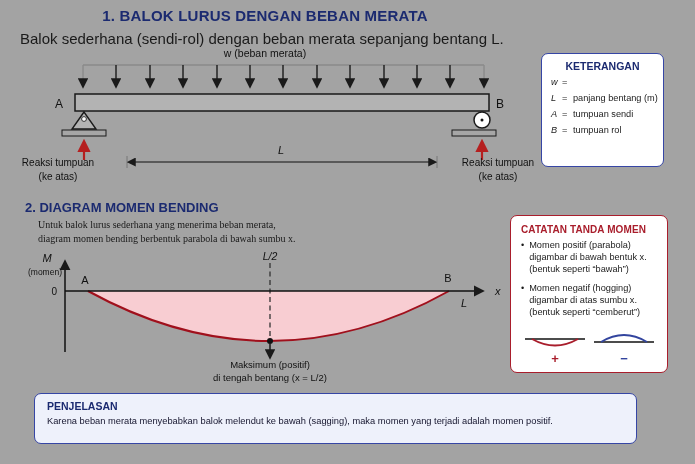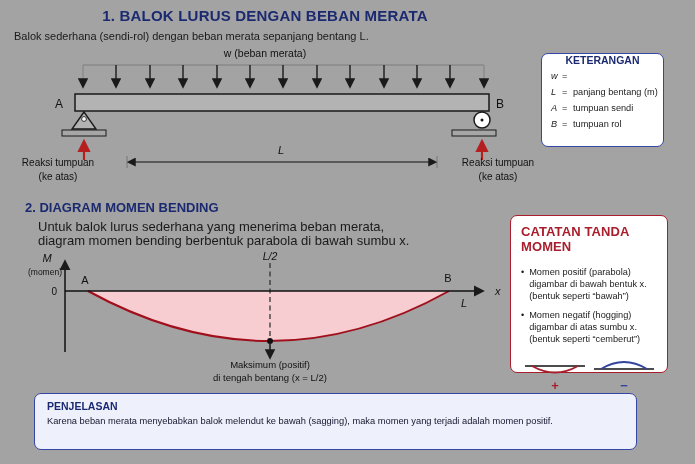--- a/index.html
+++ b/index.html
@@ -6,50 +6,50 @@
   .canvas{
     position:relative;width:695px;height:464px;background:#a3a3a3;overflow:hidden;
     font-family:"Liberation Sans","DejaVu Sans",sans-serif;color:#1a1a1a;
   }
   svg{font-family:"Liberation Sans","DejaVu Sans",sans-serif;}
   .abs{position:absolute;}
   .page-title{
     left:0;top:7px;width:530px;text-align:center;
     font-size:15px;font-weight:bold;color:#1b2a70;letter-spacing:.2px;
   }
-  .page-subtitle{left:14px;top:30px;font-size:11px;color:#1a1a1a;}
+  .page-subtitle{left:20px;top:30px;font-size:15px;color:#1a1a1a;}
   
   .keterangan{
-    left:541px;top:53px;width:123px;height:94px;box-sizing:border-box;
-    background:#fff;border:1.5px solid #3646a5;border-radius:7px;
+    left:541px;top:53px;width:123px;height:114px;box-sizing:border-box;
+    background:#fff;border:1.5px solid #3646a5;border-radius:7px;padding-top:6px;
   }
   .k-title{text-align:center;font-size:10.5px;font-weight:bold;color:#1b2a70;margin-bottom:2px;}
   .k-row{display:flex;margin:0 0 0 9px;font-size:9.2px;line-height:16px;color:#222;}
   .k-sym{width:11px;font-style:italic;}
   .k-eq{width:11px;}
   .k-desc{flex:1;}
   
   .sec2-title{left:25px;top:200px;font-size:13px;font-weight:bold;color:#1b2a70;}
-  .sec2-line{left:38px;font-size:13px;color:#1a1a1a;}
+  .sec2-line{left:38px;font-size:10px;color:#1a1a1a;font-family:Liberation Serif, serif;}
   
   .catatan{
     left:510px;top:215px;width:158px;height:158px;box-sizing:border-box;
     background:#fff;border:1.5px solid #a91e2c;border-radius:7px;padding:8px 9px 6px 10px;
   }
-  .c-title{font-size:13px;font-weight:bold;color:#a91e2c;margin-bottom:13px;letter-spacing:.1px;}
+  .c-title{font-size:10px;font-weight:bold;color:#a91e2c;margin-bottom:5px;letter-spacing:.1px;}
   .c-bullet{display:flex;font-size:9.2px;line-height:11.8px;color:#1a1a1a;margin-bottom:8px;}
   .c-bullet::before{content:"•";margin-right:5px;}
   .c-lines span{display:block;}
   .c-signs{display:flex;justify-content:space-between;margin-top:6px;padding:0 2px;}
   .sign-block{width:64px;text-align:center;}
   .sign-plus{color:#a91e2c;font-weight:bold;font-size:13px;line-height:12px;}
   .sign-minus{color:#32449e;font-weight:bold;font-size:13px;line-height:12px;}
   
   .penjelasan{
-    left:34px;top:393px;width:603px;height:57px;box-sizing:border-box;
+    left:34px;top:393px;width:603px;height:51px;box-sizing:border-box;
     background:#eef1fb;border:1.5px solid #3646a5;border-radius:7px;padding:6px 12px;
   }
   .p-title{font-size:10.5px;font-weight:bold;color:#1b2a70;margin-bottom:2px;}
   .p-line{font-size:9.3px;line-height:14px;color:#15152e;}
 </style>
 </head>
 <body>
 
 <div class="canvas">
 

